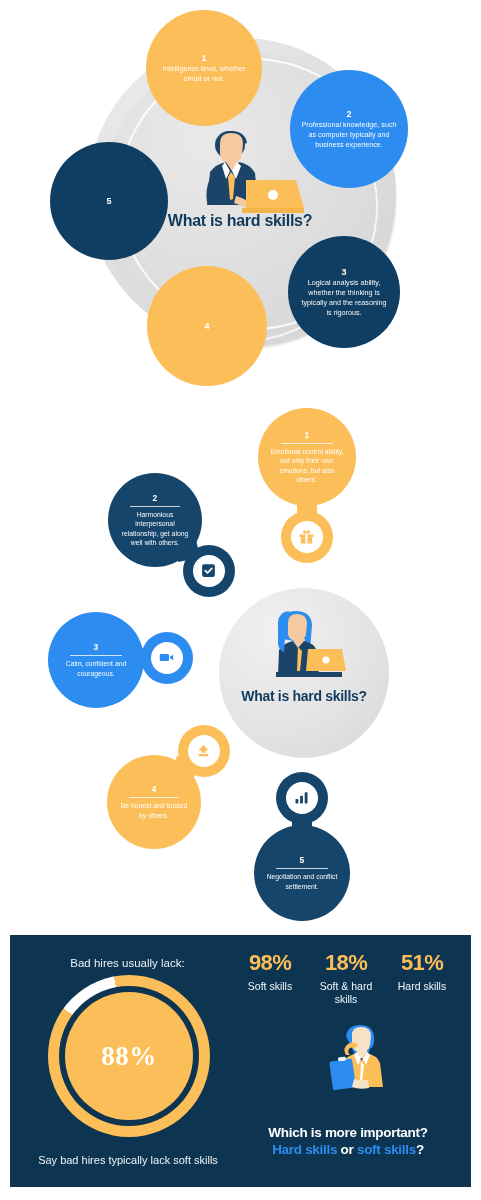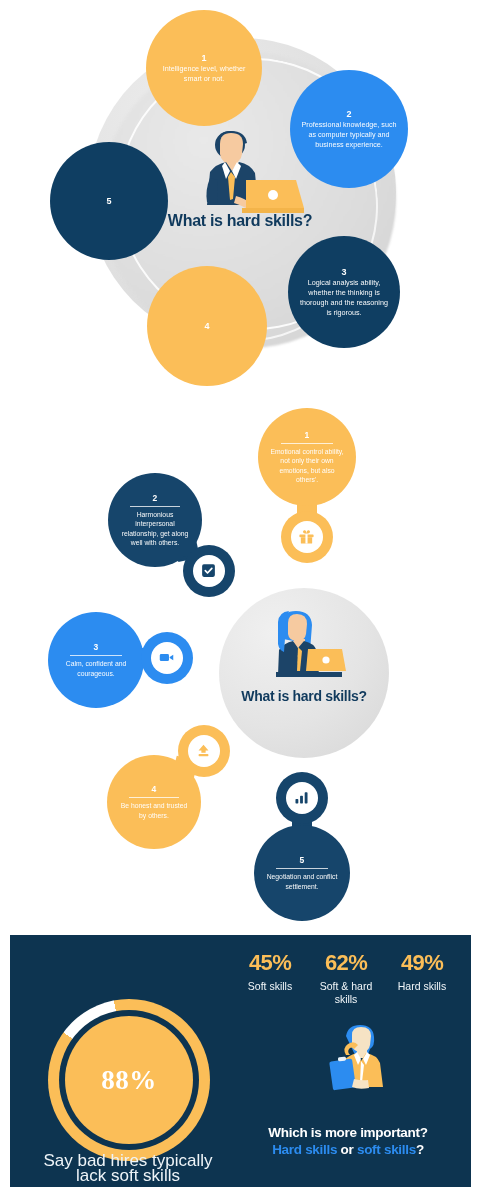--- a/index.html
+++ b/index.html
@@ -151,21 +151,21 @@
     width: 461px; height: 252px;
     background: #0d3450;
   }
   #panel-label {
     position: absolute; left: 20px; top: 22px; width: 195px;
     text-align: center;
     font-size: 11.5px; color: #eef4f8; font-weight: 400;
   }
 
   
-  #donut-wrap { position: absolute; left: 38px; top: 64px; width: 162px; height: 162px; text-align: center; }
+  #donut-wrap { position: absolute; left: 38px; top: 40px; width: 162px; height: 162px; text-align: center; }
   #donut-ring {
     position: absolute; inset: 0;
     border-radius: 50%;
     background: conic-gradient(from 306deg, #ffffff 0deg 43.2deg, #fbbe58 43.2deg 360deg);
   }
   #donut-hole {
     position: absolute; left: 11px; top: 11px; right: 11px; bottom: 11px;
     border-radius: 50%;
     background: #0d3450;
   }
@@ -175,21 +175,21 @@
     background: #fbbe58;
     display: flex; align-items: center; justify-content: center;
   }
   #donut-pct {
     font-family: "Liberation Serif", serif;
     font-size: 27px; font-weight: 700; color: #ffffff; letter-spacing: .5px;
   }
   #donut-caption {
     position: absolute; left: 18px; top: 218px; width: 200px;
     text-align: center; color: #eef4f8;
-    font-size: 17px; line-height: 15px;
+    font-size: 11px; line-height: 15px;
   }
 
   
   #stats { position: absolute; left: 222px; top: 14px; width: 228px; display: flex; }
   .stat { flex: 1; text-align: center; }
   .stat .val {
     font-size: 22px; font-weight: 700; color: #fbbe58; letter-spacing: -.6px;
     line-height: 28px;
   }
   .stat .lab {
@@ -236,21 +236,21 @@
     <div class="bubble" id="b1">
       <div class="num">1</div>
       <div class="desc">Intelligence level, whether smart or not.</div>
     </div>
     <div class="bubble" id="b2">
       <div class="num">2</div>
       <div class="desc">Professional knowledge, such as computer typically and business experience.</div>
     </div>
     <div class="bubble" id="b3">
       <div class="num">3</div>
-      <div class="desc">Logical analysis ability, whether the thinking is thorough and the reasoning is rigorous.</div>
+      <div class="desc">Logical analysis ability, whether the thinking is typically and the reasoning is rigorous.</div>
     </div>
     <div class="bubble" id="b4">
       <div class="num">4</div>
     </div>
     <div class="bubble" id="b5">
       <div class="num">5</div>
     </div>
   </div>
 
   <div id="sec2">
@@ -346,41 +346,42 @@
           <rect x="3.5" y="14" width="4" height="6.5" rx="1"></rect>
           <rect x="10" y="9.5" width="4" height="11" rx="1"></rect>
           <rect x="16.5" y="4.5" width="4" height="16" rx="1"></rect>
         </svg>
       </div>
     </div>
   </div>
 
   <div id="panel">
 
+    <div id="panel-label">Bad hires usually lack:</div>
 
     <div id="donut-wrap">
       <div id="donut-ring"></div>
       <div id="donut-hole"></div>
       <div id="donut-core">
         <span id="donut-pct">88%</span>
       </div>
     </div>
     <div id="donut-caption">Say bad hires typically lack soft skills</div>
 
     <div id="stats">
       <div class="stat">
-        <div class="val">45%</div>
+        <div class="val">98%</div>
         <div class="lab">Soft skills</div>
       </div>
       <div class="stat">
-        <div class="val">62%</div>
+        <div class="val">18%</div>
         <div class="lab">Soft &amp; hard skills</div>
       </div>
       <div class="stat">
-        <div class="val">49%</div>
+        <div class="val">51%</div>
         <div class="lab">Hard skills</div>
       </div>
     </div>
 
     <svg id="thinker-art" viewBox="0 0 78 72">
       <path d="M36 13 q2-11 14-11 q13 0 14 12 q1 9-4 12 l-3 8 l-12-2z" fill="#2c8cf0"></path>
       <path d="M42 12 q0-8 9-8 q10 0 10 9 l-1 9 q-1 7-9 7 q-8 0-9-7z" fill="#f6e3c4"></path>
       <path d="M47 27 h10 v8 h-10z" fill="#f6e3c4"></path>
       <path d="M33 38 q6-6 14-8 l4 8 l5-8 q11 2 14 10 l3 24 h-42z" fill="#fbbe58"></path>
       <path d="M47 29 l4 7 l-3 6 l-4-10z" fill="#ffffff"></path>

